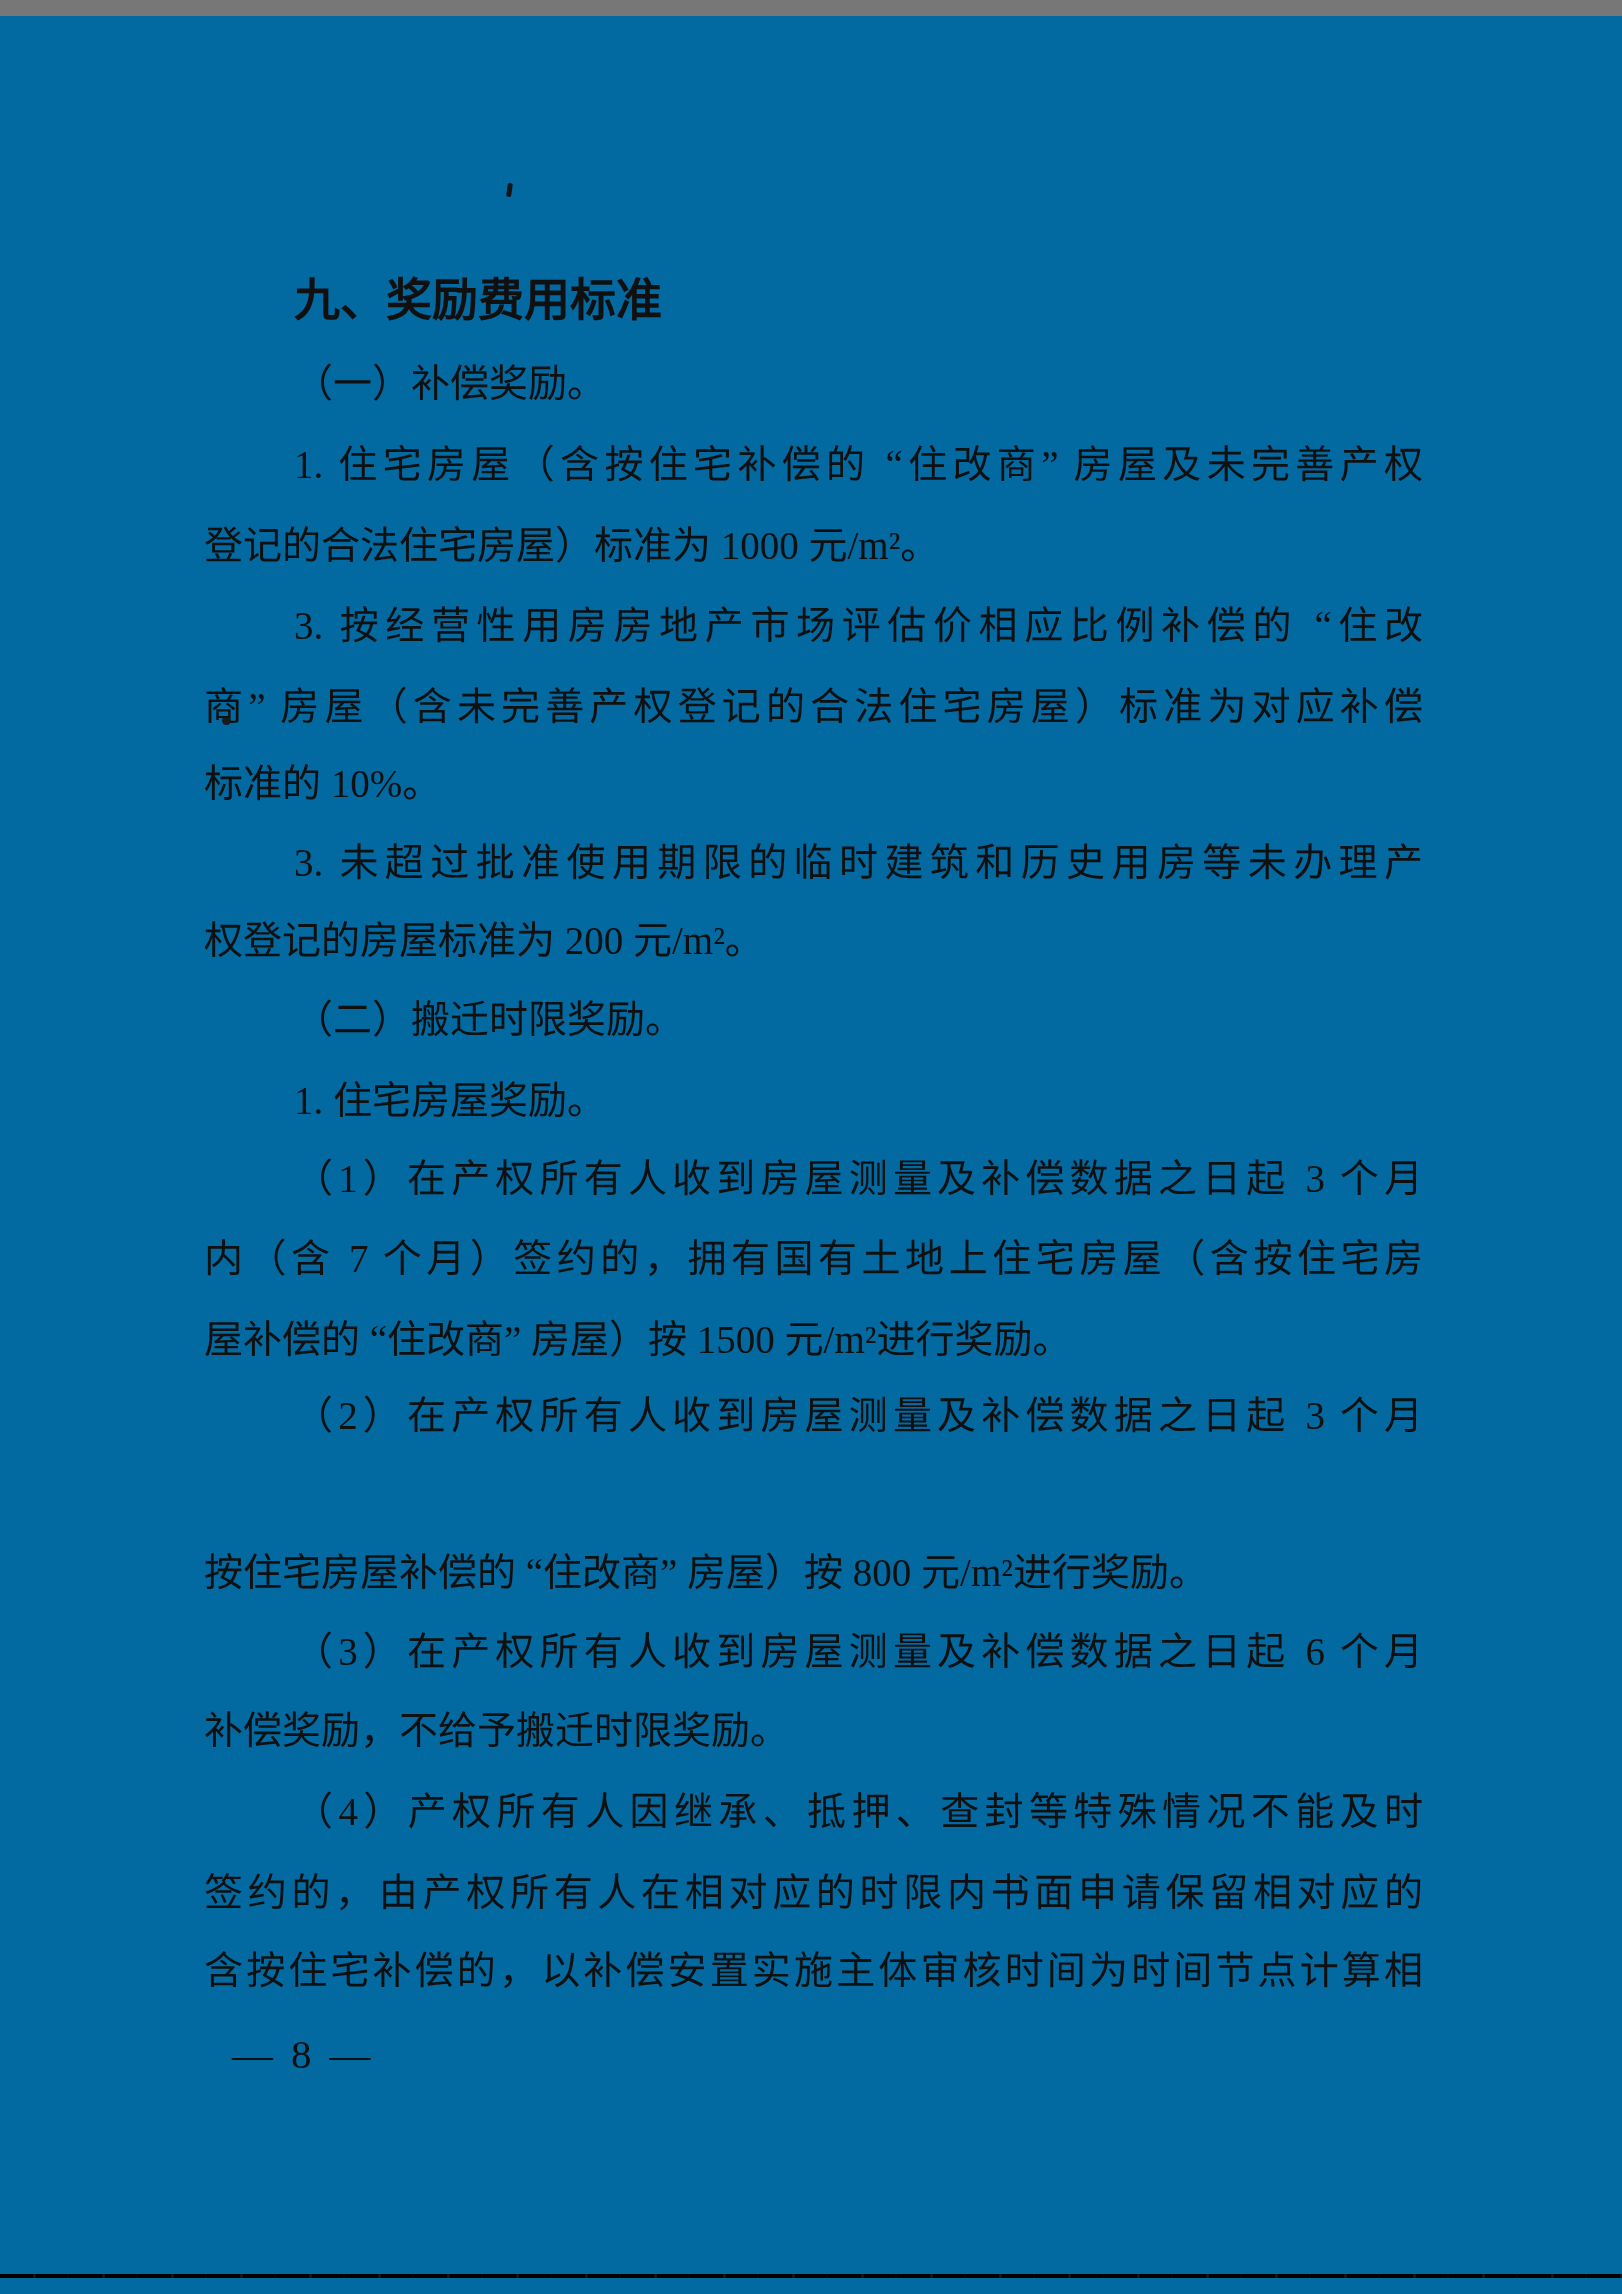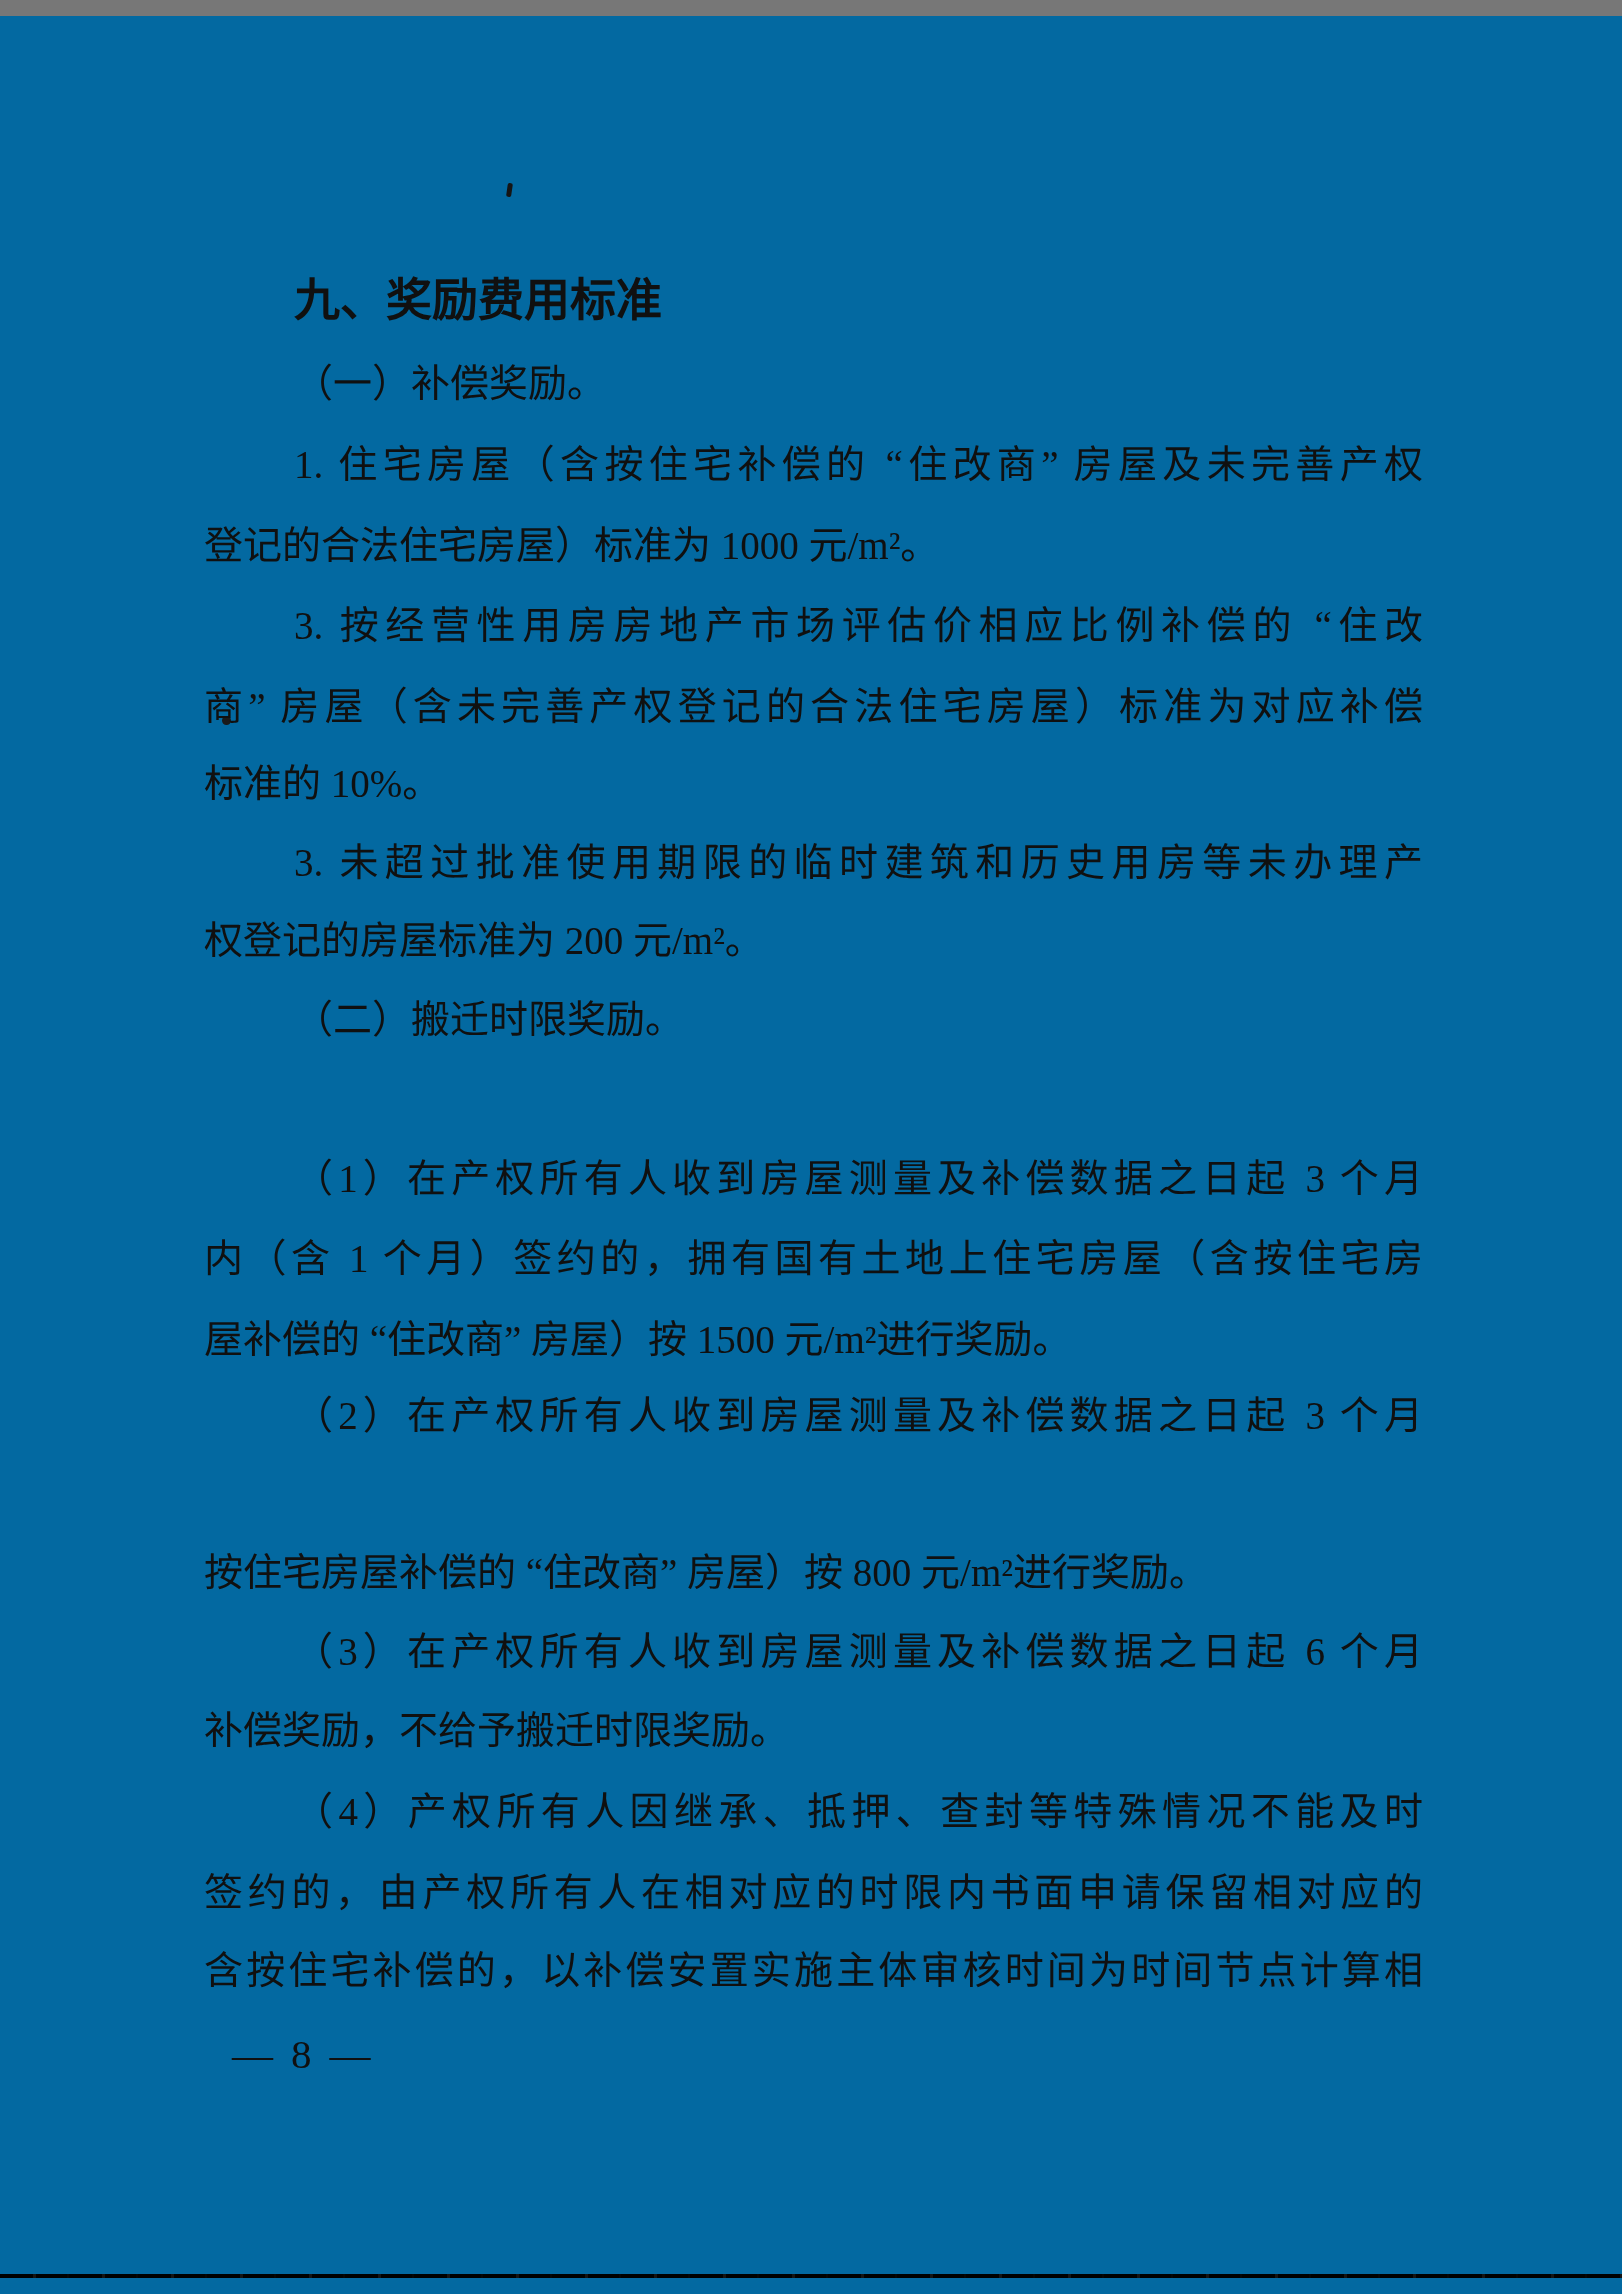--- a/index.html
+++ b/index.html
@@ -92,24 +92,25 @@
   <div class="line justify" style="top:665px">商” 房屋（含未完善产权登记的合法住宅房屋）标准为对应补偿</div>
 
   <div class="line" style="top:742px">标准的 10%。</div>
 
   <div class="line indent justify" style="top:821px">3. 未超过批准使用期限的临时建筑和历史用房等未办理产</div>
 
   <div class="line" style="top:899px">权登记的房屋标准为 200 元/m²。</div>
 
   <div class="line indent" style="top:978px">（二）搬迁时限奖励。</div>
 
+  <div class="line indent" style="top:1059px">1. 住宅房屋奖励。</div>
 
   <div class="line indent justify" style="top:1137px">（1）在产权所有人收到房屋测量及补偿数据之日起 3 个月</div>
 
-  <div class="line justify" style="top:1217px">内（含 1 个月）签约的，拥有国有土地上住宅房屋（含按住宅房</div>
+  <div class="line justify" style="top:1217px">内（含 7 个月）签约的，拥有国有土地上住宅房屋（含按住宅房</div>
 
   <div class="line" style="top:1298px">屋补偿的 “住改商” 房屋）按 1500 元/m²进行奖励。</div>
 
   <div class="line indent justify" style="top:1374px">（2）在产权所有人收到房屋测量及补偿数据之日起 3 个月</div>
 
 
   <div class="line" style="top:1531px">按住宅房屋补偿的 “住改商” 房屋）按 800 元/m²进行奖励。</div>
 
   <div class="line indent justify" style="top:1610px">（3）在产权所有人收到房屋测量及补偿数据之日起 6 个月</div>
 

